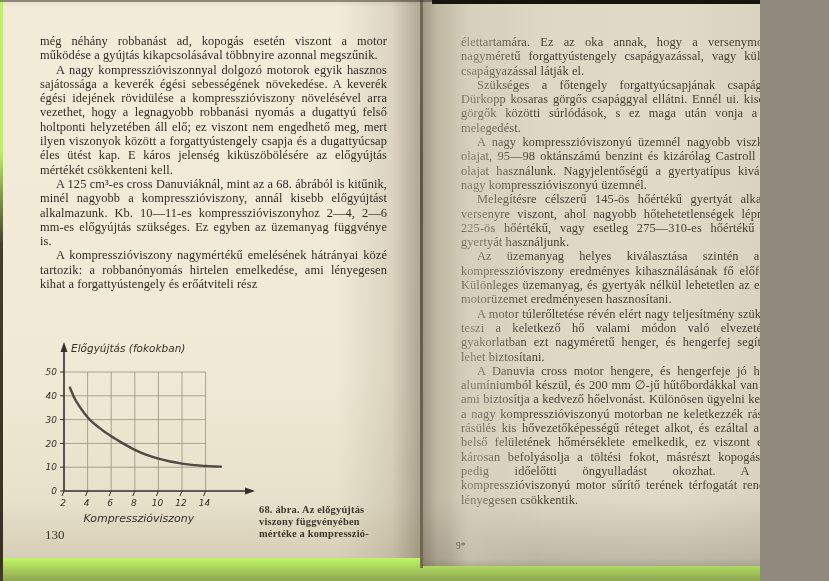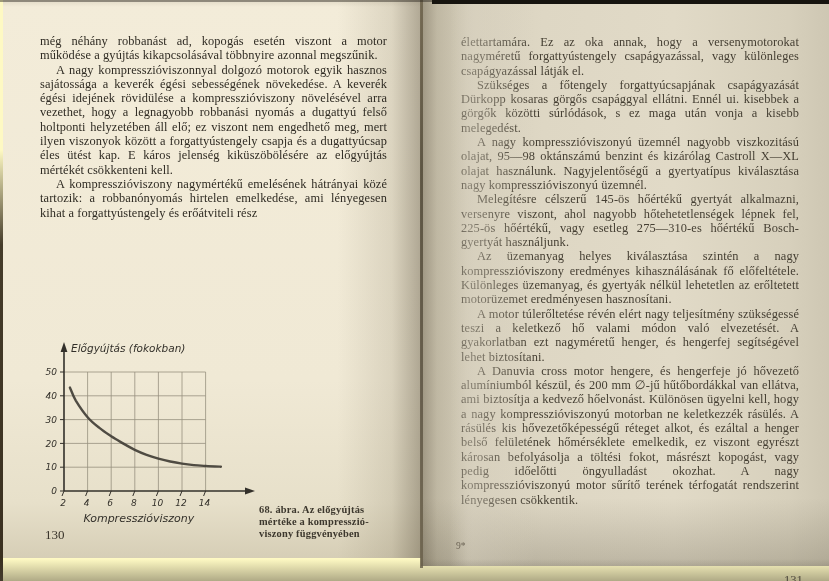--- a/index.html
+++ b/index.html
@@ -1,16 +1,16 @@
 <!DOCTYPE html>
 <html><head>
 <meta charset="utf-8">
 <style>
   html,body{margin:0;padding:0;background:#8f897b;}
-  .scan{position:relative;width:829px;height:581px;overflow:hidden;background:#fef9c3;
+  .scan{position:relative;width:760px;height:581px;overflow:hidden;background:#bef264;
         font-family:"Liberation Serif","DejaVu Serif",serif;}
   
   .page{position:absolute;top:0;}
   .page-left{left:3px;width:418px;height:558px;
     background:
       linear-gradient(to bottom, rgba(110,100,78,.14), rgba(0,0,0,0) 7px),
       linear-gradient(to right, rgba(0,0,0,0) 80%, rgba(105,95,70,.16) 93%, rgba(75,65,45,.40) 100%),
       linear-gradient(to bottom, #f3ecd9 0%, #f0e9d5 68%, #e7e0ca 90%, #d6ceb6 100%);}
   .page-right{left:421px;width:408px;height:566px;
     background:
@@ -46,20 +46,21 @@
 </style>
 </head>
 <body>
 
 <div class="scan">
 
   <div class="page page-left">
     <div class="textcol textcol-left">
       <p class="cont">még néhány robbanást ad, kopogás esetén viszont a motor működése a gyújtás kikapcsolásával többnyire azonnal megszűnik.</p>
       <p>A nagy kompresszióviszonnyal dolgozó motorok egyik hasznos sajátossága a keverék égési sebességének növekedése. A keverék égési idejének rövidülése a kompresszióviszony növelésével arra vezethet, hogy a legnagyobb robbanási nyomás a dugattyú felső holtponti helyzetében áll elő; ez viszont nem engedhető meg, mert ilyen viszonyok között a forgattyústengely csapja és a dugattyúcsap éles ütést kap. E káros jelenség kiküszöbölésére az előgyújtás mértékét csökkenteni kell.</p>
+      <p>A 125 cm³-es cross Danuviáknál, mint az a 68. ábrából is kitűnik, minél nagyobb a kompresszióviszony, annál kisebb előgyújtást alkalmazunk. Kb. 10—11-es kompresszióviszonyhoz 2—4, 2—6 mm-es előgyújtás szükséges. Ez egyben az üzemanyag függvénye is.</p>
       <p>A kompresszióviszony nagymértékű emelésének hátrányai közé tartozik: a robbanónyomás hirtelen emelkedése, ami lényegesen kihat a forgattyústengely és erőátviteli rész</p>
     </div>
   </div>
 
   <div class="figure">
     <svg id="chart-svg" width="220" height="194" viewBox="0 0 220 194">
         <line x1="43.6" y1="36" x2="43.6" y2="155" stroke="#97917f" stroke-width="0.8"></line>
         <line x1="67.2" y1="36" x2="67.2" y2="155" stroke="#97917f" stroke-width="0.8"></line>
         <line x1="90.80000000000001" y1="36" x2="90.80000000000001" y2="155" stroke="#97917f" stroke-width="0.8"></line>
         <line x1="114.4" y1="36" x2="114.4" y2="155" stroke="#97917f" stroke-width="0.8"></line>
@@ -100,22 +101,22 @@
         <text x="137" y="170" text-anchor="middle" fill="#33302a" font-size="9" font-style="italic" font-family="&quot;DejaVu Sans&quot;, sans-serif">12</text>
         <line x1="161.60000000000002" y1="155" x2="159.60000000000002" y2="160" stroke="#33302a" stroke-width="1"></line>
         <text x="160.60000000000002" y="170" text-anchor="middle" fill="#33302a" font-size="9" font-style="italic" font-family="&quot;DejaVu Sans&quot;, sans-serif">14</text>
         <text x="27" y="16" text-anchor="start" fill="#33302a" font-size="10.5" font-style="italic" font-family="&quot;DejaVu Sans&quot;, sans-serif">Előgyújtás (fokokban)</text>
         <text x="94.80000000000001" y="186" text-anchor="middle" fill="#33302a" font-size="11" font-style="italic" font-family="&quot;DejaVu Sans&quot;, sans-serif">Kompresszióviszony</text>
         <path d="M25.9,51.5C26.9,53.7 28.9,59.6 31.8,64.6C34.8,69.5 39.7,76.7 43.6,81.2C47.5,85.8 51.5,88.8 55.4,91.9C59.3,95.1 63.3,97.7 67.2,100.3C71.1,102.8 75.1,105.1 79.0,107.4C82.9,109.7 86.9,111.9 90.8,113.8C94.7,115.7 98.7,117.4 102.6,118.8C106.5,120.3 110.5,121.5 114.4,122.6C118.3,123.7 122.3,124.7 126.2,125.5C130.1,126.3 134.1,127.0 138.0,127.6C141.9,128.2 145.9,128.7 149.8,129.1C153.7,129.5 157.1,129.7 161.6,130.0C166.1,130.3 174.4,130.6 176.9,130.7" fill="none" stroke="#413e36" stroke-width="2.4" stroke-linecap="round" stroke-linejoin="round" opacity="0.92"></path>
       </svg>
   </div>
   <div class="fig-caption">
     <div>68. ábra. Az előgyújtás</div>
+    <div>viszony függvényében</div>
     <div>mértéke a kompresszió-</div>
-    <div>viszony függvényében</div>
   </div>
   <div class="pn-left">130</div>
 
   <div class="page page-right">
     <div class="textcol textcol-right">
       <p class="cont">élettartamára. Ez az oka annak, hogy a versenymotorokat nagyméretű forgattyústengely csapágyazással, vagy különleges csapágyazással látják el.</p>
       <p>Szükséges a főtengely forgattyúcsapjának csapágyazását Dürkopp kosaras görgős csapággyal ellátni. Ennél ui. kisebbek a görgők közötti súrlódások, s ez maga után vonja a kisebb melegedést.</p>
       <p>A nagy kompresszióviszonyú üzemnél nagyobb viszkozitású olajat, 95—98 oktánszámú benzint és kizárólag Castroll X—XL olajat használunk. Nagyjelentőségű a gyertyatípus kiválasztása nagy kompresszióviszonyú üzemnél.</p>
       <p>Melegítésre célszerű 145-ös hőértékű gyertyát alkalmazni, versenyre viszont, ahol nagyobb hőtehetetlenségek lépnek fel, 225-ös hőértékű, vagy esetleg 275—310-es hőértékű Bosch-gyertyát használjunk.</p>
       <p>Az üzemanyag helyes kiválasztása szintén a nagy kompresszióviszony eredményes kihasználásának fő előfeltétele. Különleges üzemanyag, és gyertyák nélkül lehetetlen az erőltetett motorüzemet eredményesen hasznosítani.</p>

